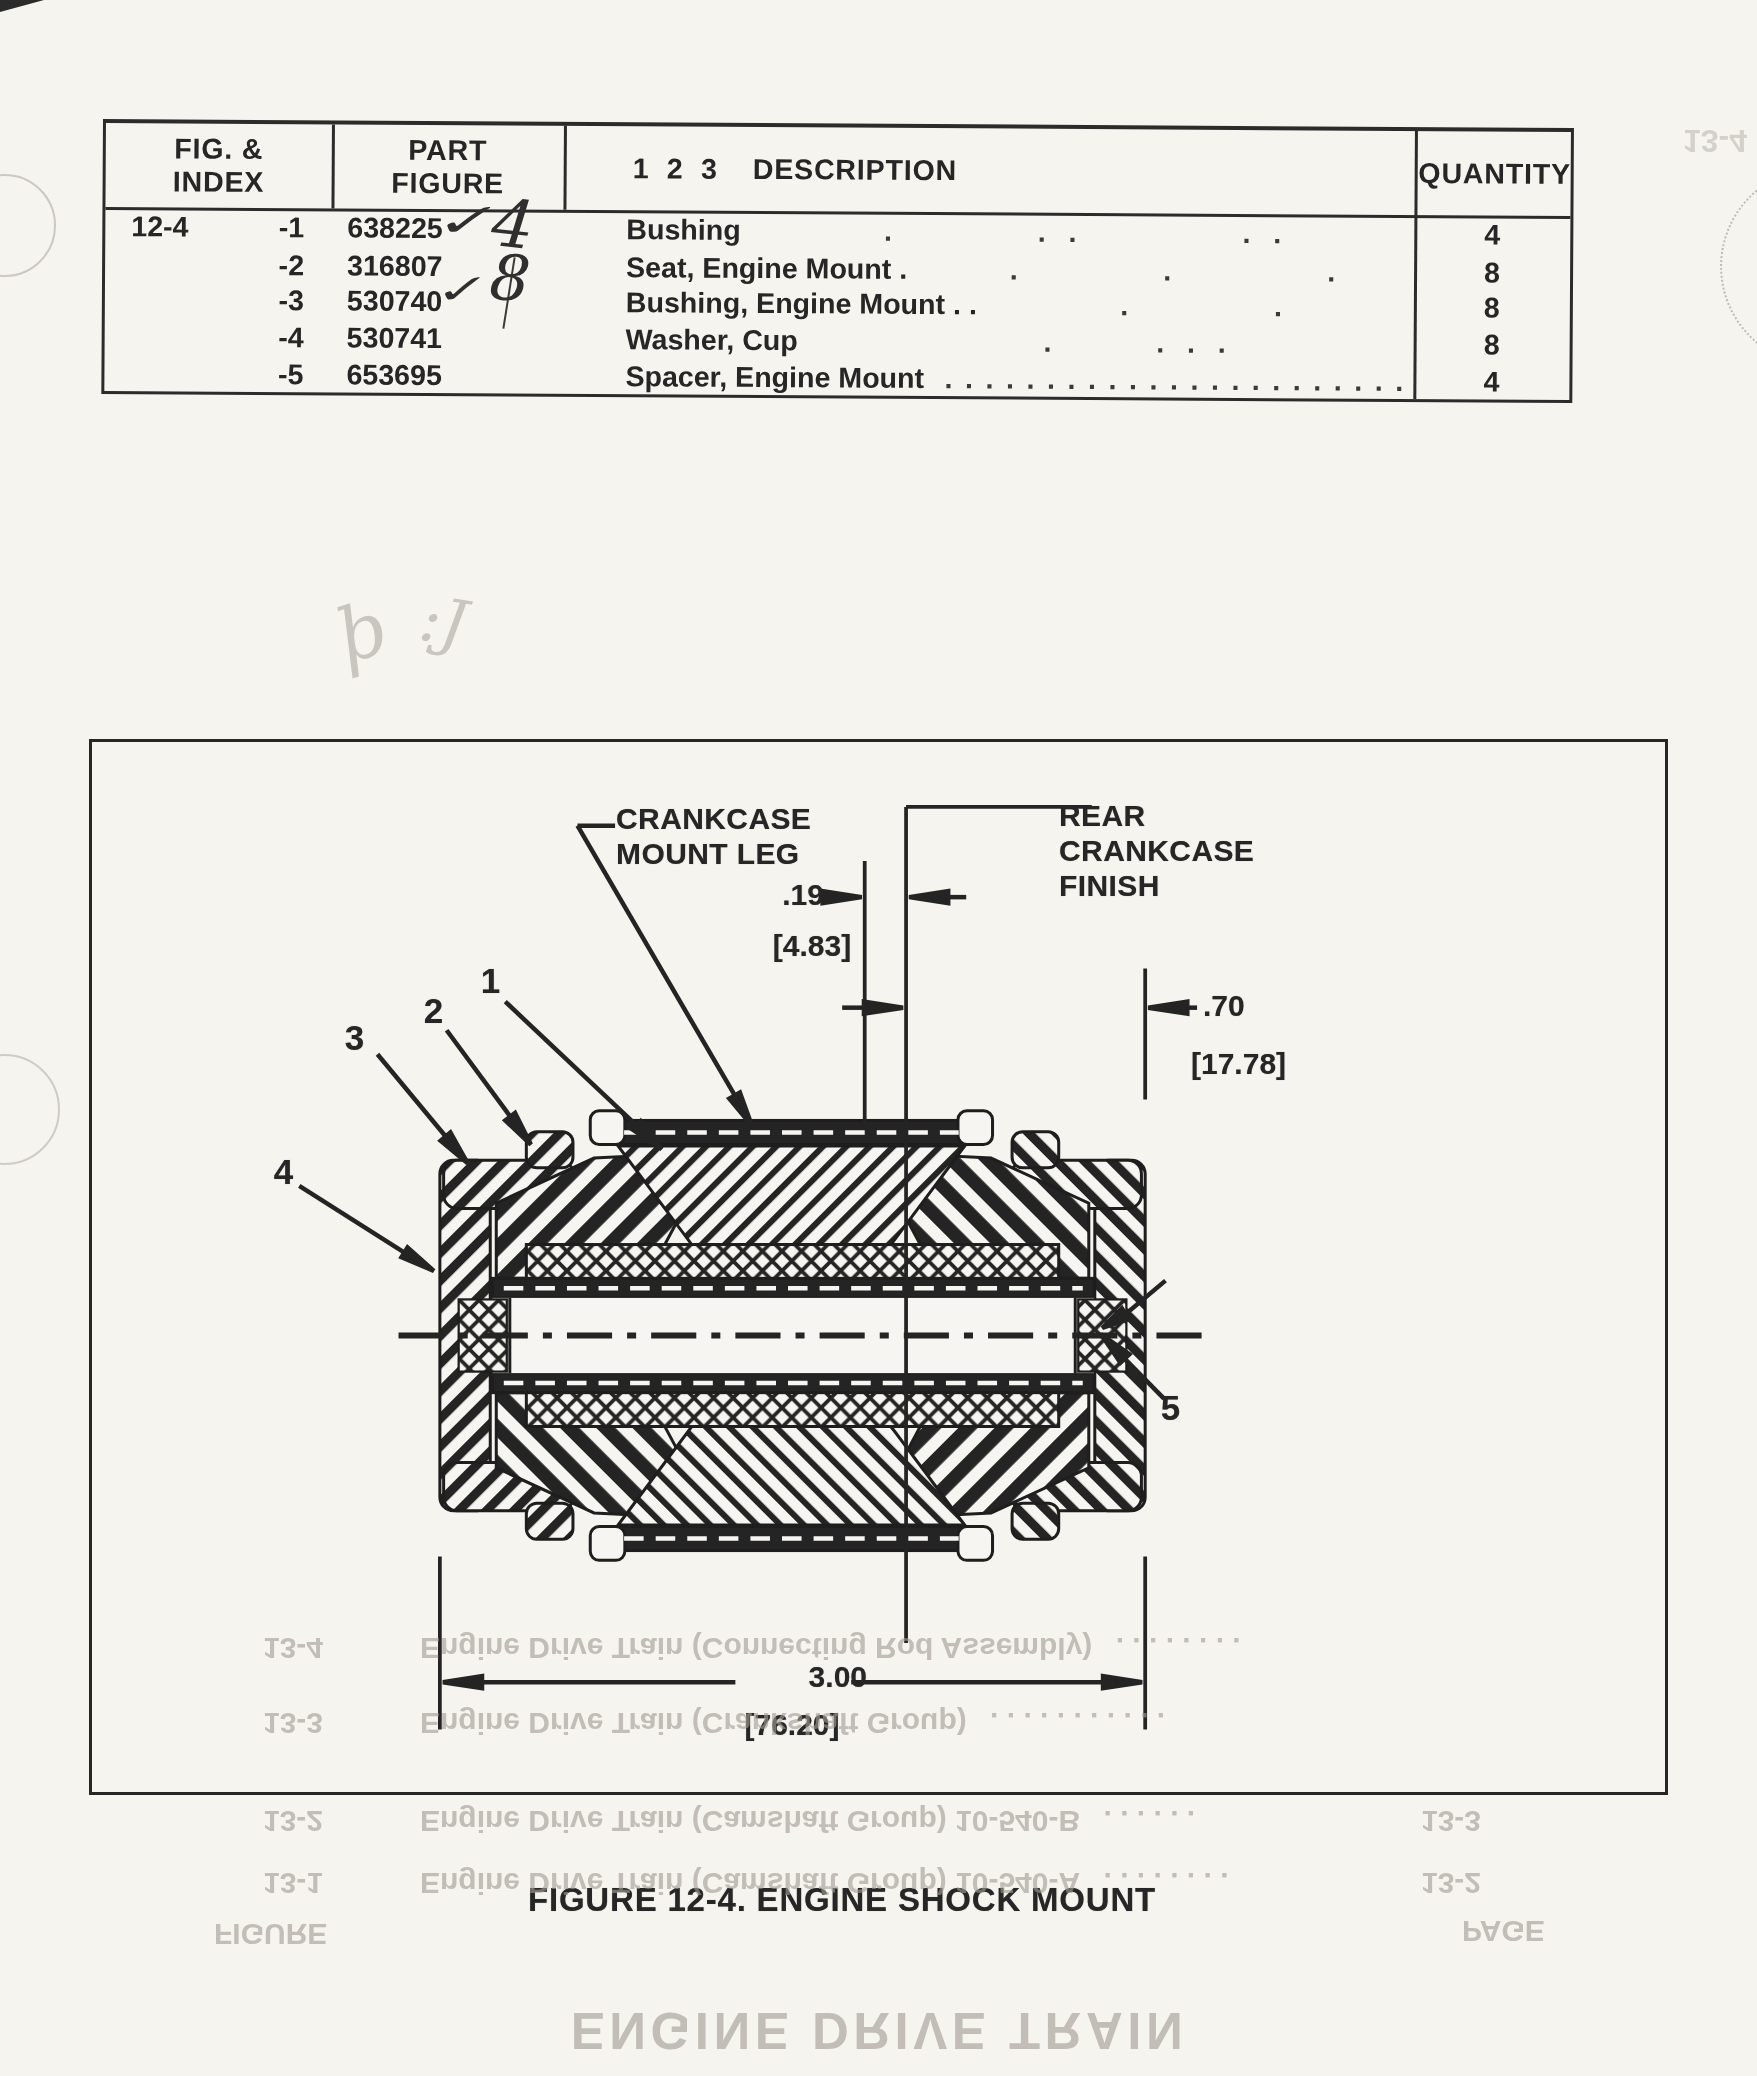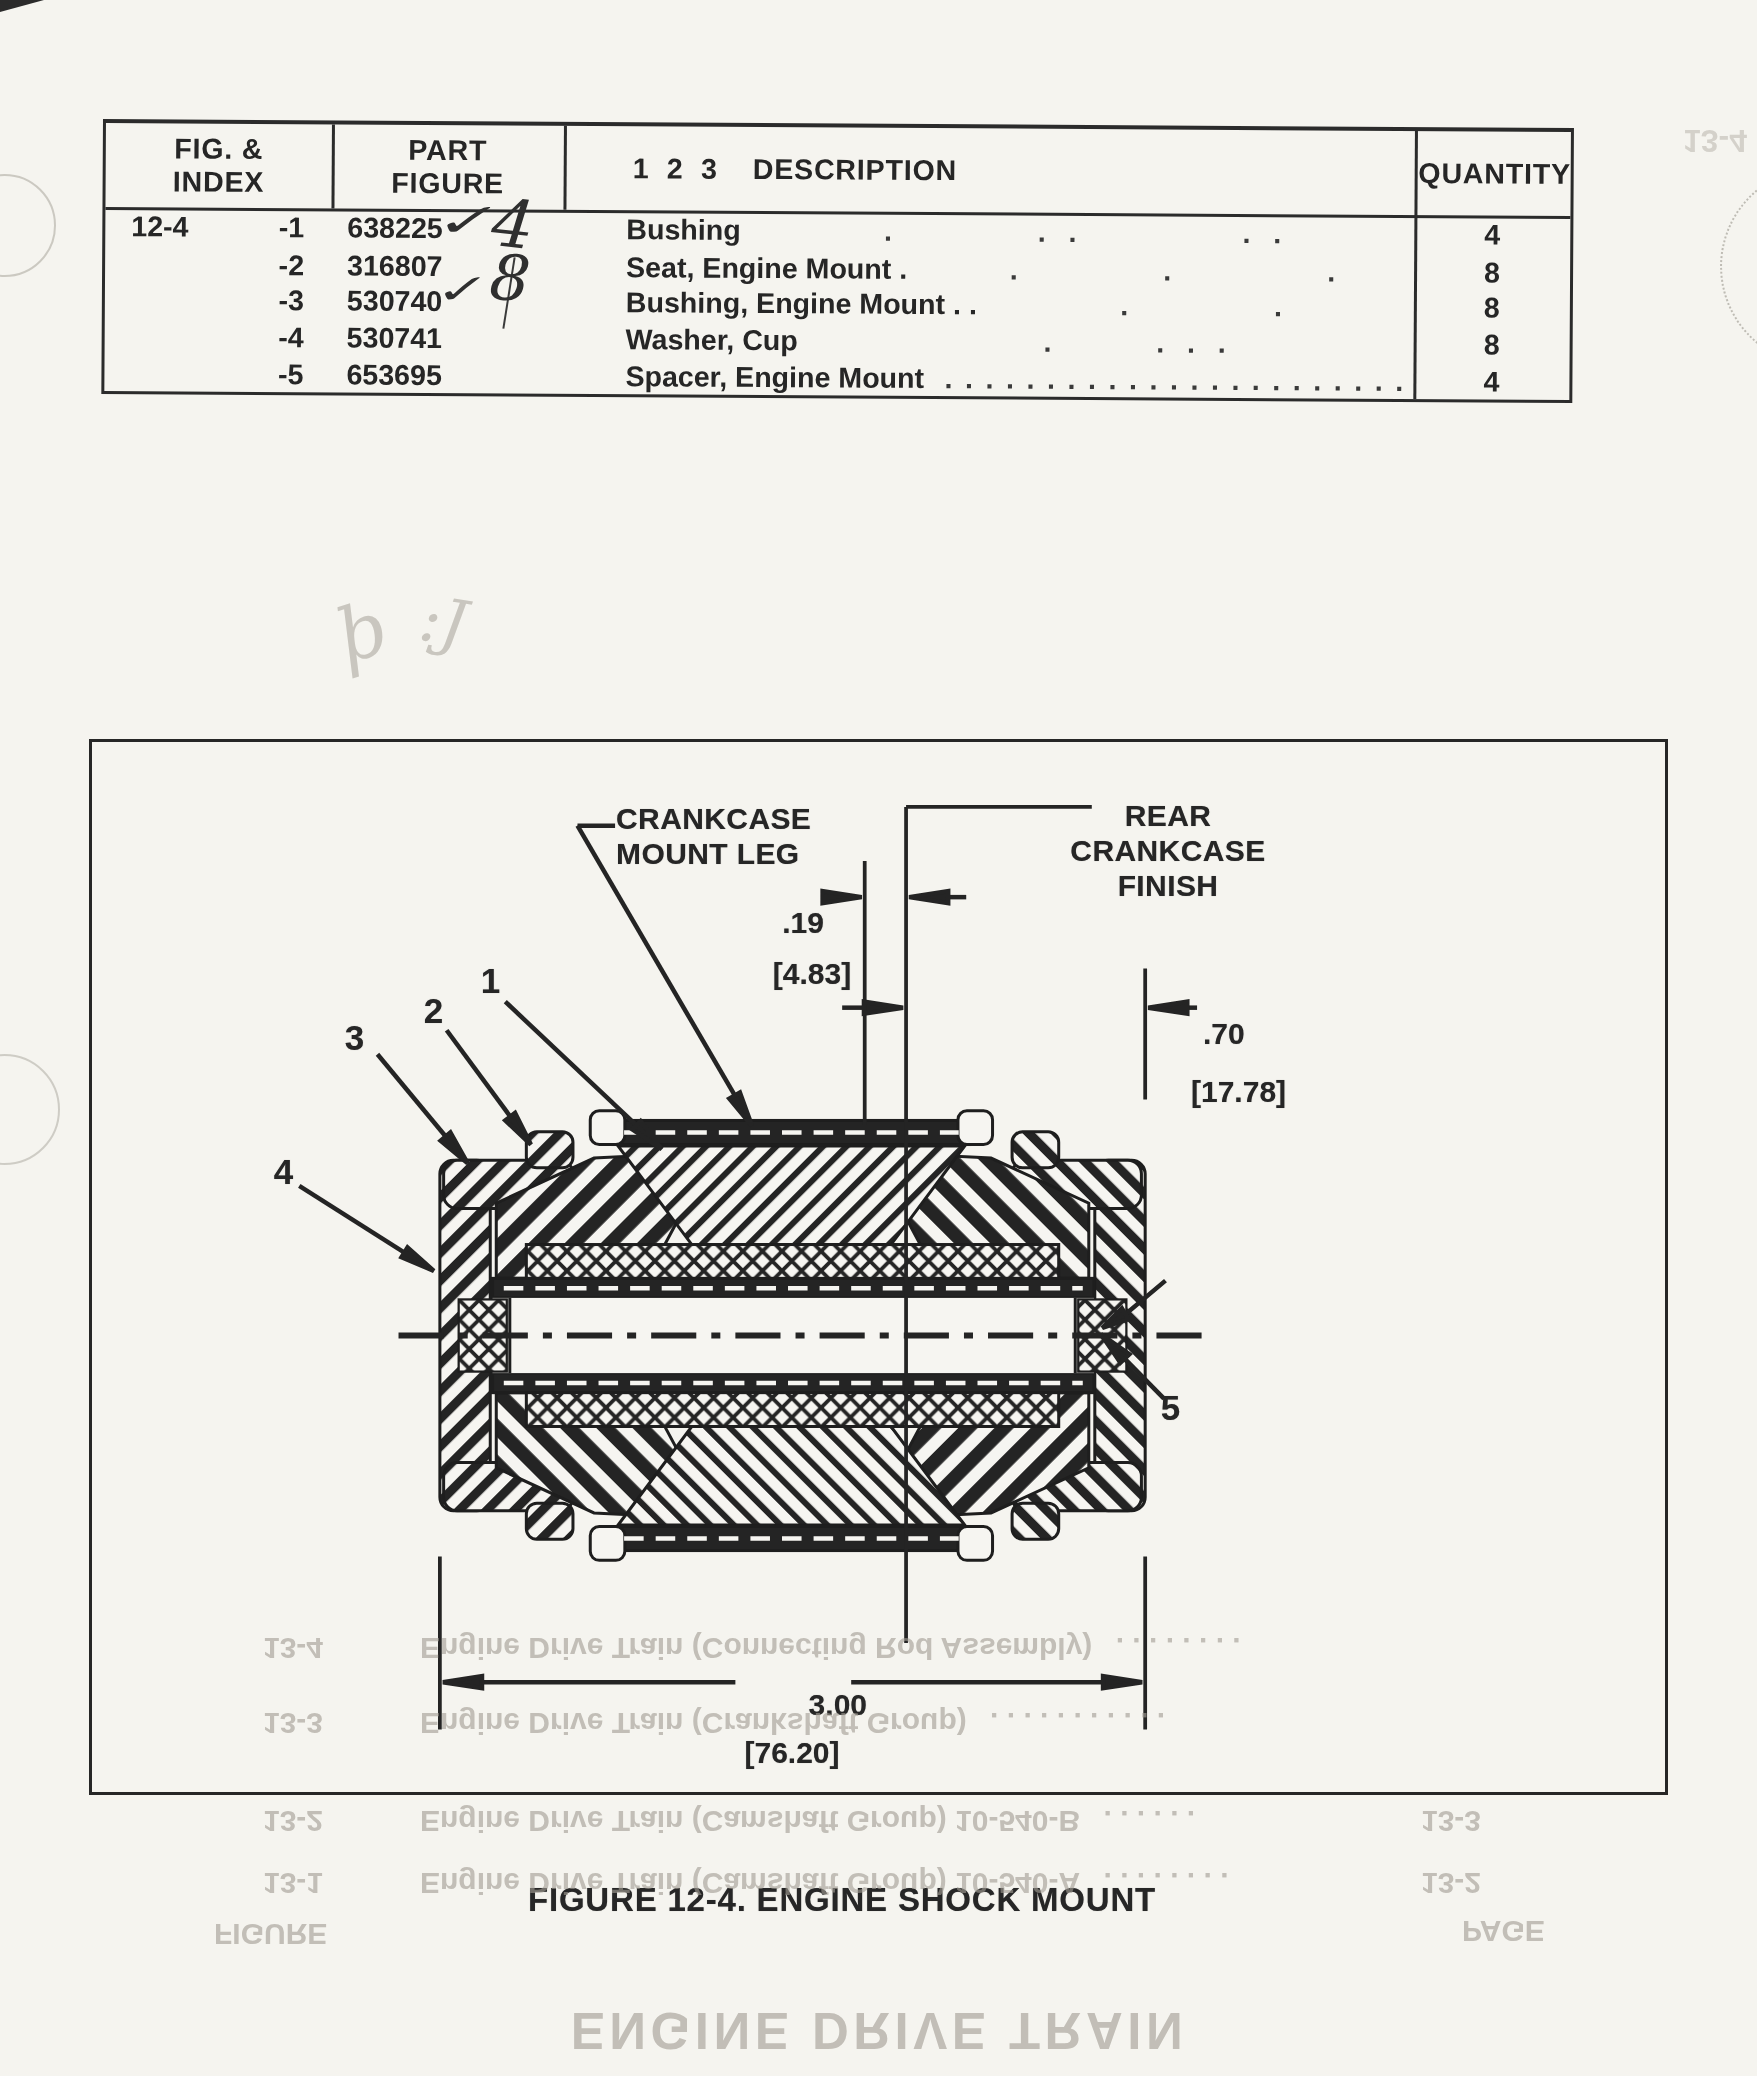--- a/index.html
+++ b/index.html
@@ -28,21 +28,21 @@
   .c-desc .nm{position:static;line-height:36px;}
   .c-desc .dots{position:static;flex:1;overflow:hidden;white-space:pre;line-height:36px;letter-spacing:2.3px;color:#3a3a3a;}
   .c-qty{left:1309px;width:156px;text-align:center;}
   
   .hand{font-family:"DejaVu Serif",serif;font-style:italic;color:#2f2f2f;}
   .pencil{font-family:"DejaVu Serif",serif;font-style:italic;color:#b3afa6;opacity:.65;}
   
   #figbox{left:89px;top:739px;width:1573px;height:1050px;border:3.8px solid #262626;}
   .lbl{font-size:30px;font-weight:bold;line-height:35px;letter-spacing:0.4px;}
   .callout{font-size:35px;font-weight:bold;width:33px;text-align:center;}
-  .dim{font-size:30px;font-weight:bold;margin-top:28px;}
+  .dim{font-size:30px;font-weight:bold;}
   #caption{left:0;top:1881px;width:1684px;text-align:center;font-size:33px;font-weight:bold;letter-spacing:0.8px;}
   
   .ghost{color:#a39e95;transform:scaleY(-1);opacity:.62;}
   .gline{display:flex;width:1218px;font-size:30px;font-weight:600;line-height:36px;}
   .gline .gfig{width:71px;}
   .gline .gtitle{margin-left:86px;white-space:pre;}
   .gline .gdots{flex:1;overflow:hidden;white-space:pre;padding-left:15px;}
   .gline .gpage{width:86px;text-align:right;}
   .arc{position:absolute;border-radius:50%;pointer-events:none;}
   #corner-mark{position:absolute;left:0;top:0;width:0;height:0;
@@ -260,21 +260,21 @@
       <polygon points="1464,1774 1502,1801 1490,1812"></polygon>
       <polyline points="1550,1703 1500,1745 1472,1762" fill="none"></polyline>
       <polygon points="1466,1766 1492,1740 1501,1754"></polygon>
     </g>
   </svg>
 
   <div class="abs lbl ink" style="left:616px;top:801px;">
     <div>CRANKCASE</div>
     <div>MOUNT LEG</div>
   </div>
-  <div class="abs lbl ink" style="left:1059px;top:798px;width:218px;text-align:center;">
+  <div class="abs lbl ink" style="left:1059px;top:798px;width:218px;">
     <div>REAR</div>
     <div>CRANKCASE</div>
     <div>FINISH</div>
   </div>
   <div class="abs dim ink" style="left:752px;top:878px;width:72px;text-align:right;">.19</div>
   <div class="abs dim ink" style="left:763px;top:929px;width:98px;text-align:center;">[4.83]</div>
   <div class="abs dim ink" style="left:1203px;top:989px;">.70</div>
   <div class="abs dim ink" style="left:1191px;top:1047px;">[17.78]</div>
   <div class="abs dim ink" style="left:717px;top:1660px;width:150px;text-align:right;">3.00</div>
   <div class="abs dim ink" style="left:717px;top:1708px;width:150px;text-align:center;">[76.20]</div>

